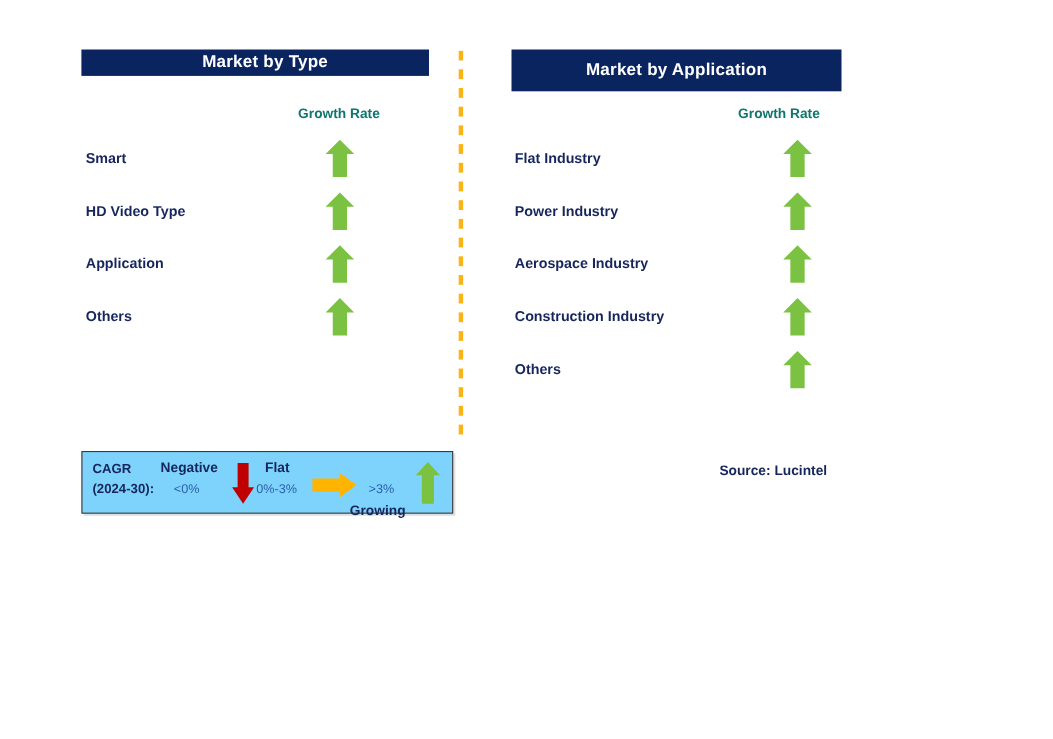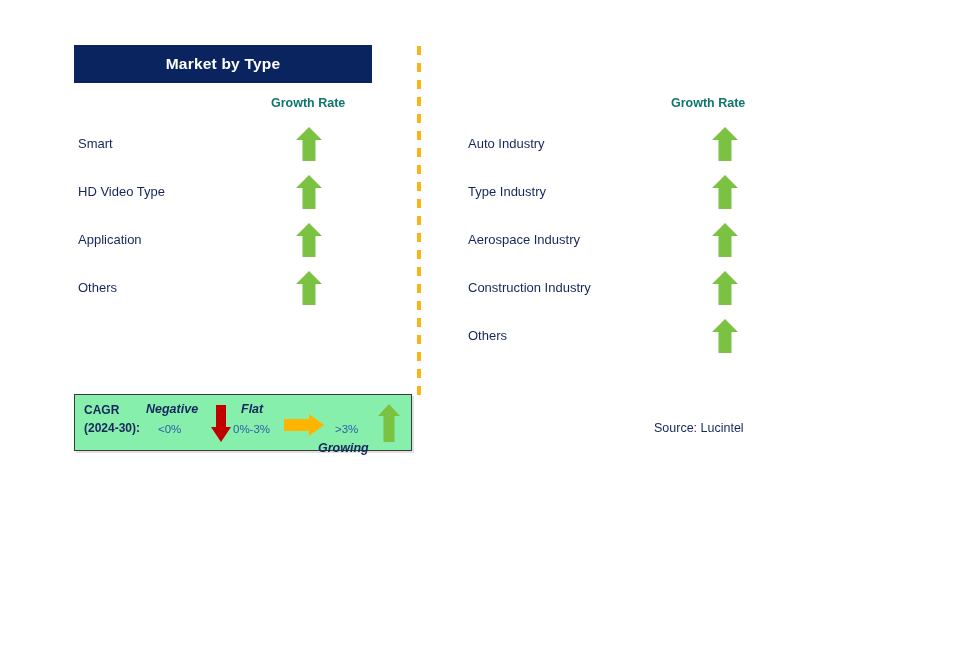--- a/index.html
+++ b/index.html
@@ -29,40 +29,40 @@
     position: absolute;
     background: #0a2460;
     color: #ffffff;
     font-size: 15.5px;
     font-weight: bold;
     display: flex;
     align-items: center;
     justify-content: center;
     letter-spacing: 0.2px;
   }
-  #header-type   { left: 74px;  top: 45px; width: 298px; height: 38px; }
+  #header-type   { left: 74px;  top: 45px; width: 298px; height: 24px; padding-left: 18px; }
   #header-app    { left: 465px; top: 45px; width: 300px; height: 38px; }
 
   
   .growth-caption {
     position: absolute;
     color: #0f766e;
     font-size: 12.5px;
     font-weight: bold;
     white-space: nowrap;
   }
   #growth-caption-type { left: 271px; top: 96px; }
   #growth-caption-app  { left: 671px; top: 96px; }
 
   
   .seg-label {
     position: absolute;
     color: #16265c;
     font-size: 13px;
-    font-weight: normal;
+    font-weight: bold;
     white-space: nowrap;
   }
   .seg-arrow {
     position: absolute;
     width: 28px;
     height: 36px;
   }
 
   
   #divider {
@@ -76,43 +76,42 @@
       #fcb316 0px, #fcb316 9px,
       rgba(255,255,255,0) 9px, rgba(255,255,255,0) 17px
     );
     background-size: 4px 17px;
   }
 
   
   #legend-box {
     position: absolute;
     left: 74px;
-    top: 394px;
+    top: 410px;
     width: 336px;
     height: 55px;
     border: 1.5px solid #3b3b3b;
-    background: #86efac;
+    background: #7dd3fc;
     box-shadow: 2px 2px 0 rgba(0,0,0,0.12);
   }
   .legend-term {
     position: absolute;
     color: #16265c;
     font-size: 12px;
     font-weight: bold;
     white-space: nowrap;
   }
   .legend-title-1 { left: 9px;  top: 8px;  }
   .legend-title-2 { left: 9px;  top: 26px; }
 
   .legend-word {
     position: absolute;
     color: #16265c;
     font-size: 12.5px;
     font-weight: bold;
-    font-style: italic;
     white-space: nowrap;
     text-align: right;
   }
   .legend-val {
     position: absolute;
     color: #2b5fa8;
     font-size: 11.5px;
     font-weight: normal;
     white-space: nowrap;
   }
@@ -128,21 +127,21 @@
   #leg-arrow-right { position: absolute; left: 208px; top: 18px; width: 42px; height: 24px; }
   #leg-arrow-up    { position: absolute; left: 302px; top: 8px;  width: 24px; height: 40px; }
 
   
   #source-text {
     position: absolute;
     left: 654px;
     top: 421px;
     color: #16265c;
     font-size: 12.5px;
-    font-weight: normal;
+    font-weight: bold;
     white-space: nowrap;
   }
 </style>
 </head>
 <body>
 
 <div class="canvas">
 
   <div class="panel-header" id="header-type">Market by Type</div>
 
@@ -171,31 +170,32 @@
 
   <div class="seg-label" style="left:78px; top:280px;">Others</div>
   <div class="seg-arrow" style="left:295px; top:270px;">
     <svg viewBox="0 0 28 36" width="28" height="36" aria-hidden="true">
       <polygon points="14,1 27,14 20.5,14 20.5,35 7.5,35 7.5,14 1,14" fill="#7cc242"></polygon>
     </svg>
   </div>
 
   <div id="divider"></div>
 
+  <div class="panel-header" id="header-app">Market by Application</div>
 
   <div class="growth-caption" id="growth-caption-app">Growth Rate</div>
 
-  <div class="seg-label" style="left:468px; top:136px;">Auto Industry</div>
+  <div class="seg-label" style="left:468px; top:136px;">Flat Industry</div>
   <div class="seg-arrow" style="left:711px; top:126px;">
     <svg viewBox="0 0 28 36" width="28" height="36" aria-hidden="true">
       <polygon points="14,1 27,14 20.5,14 20.5,35 7.5,35 7.5,14 1,14" fill="#7cc242"></polygon>
     </svg>
   </div>
 
-  <div class="seg-label" style="left:468px; top:184px;">Type Industry</div>
+  <div class="seg-label" style="left:468px; top:184px;">Power Industry</div>
   <div class="seg-arrow" style="left:711px; top:174px;">
     <svg viewBox="0 0 28 36" width="28" height="36" aria-hidden="true">
       <polygon points="14,1 27,14 20.5,14 20.5,35 7.5,35 7.5,14 1,14" fill="#7cc242"></polygon>
     </svg>
   </div>
 
   <div class="seg-label" style="left:468px; top:232px;">Aerospace Industry</div>
   <div class="seg-arrow" style="left:711px; top:222px;">
     <svg viewBox="0 0 28 36" width="28" height="36" aria-hidden="true">
       <polygon points="14,1 27,14 20.5,14 20.5,35 7.5,35 7.5,14 1,14" fill="#7cc242"></polygon>

